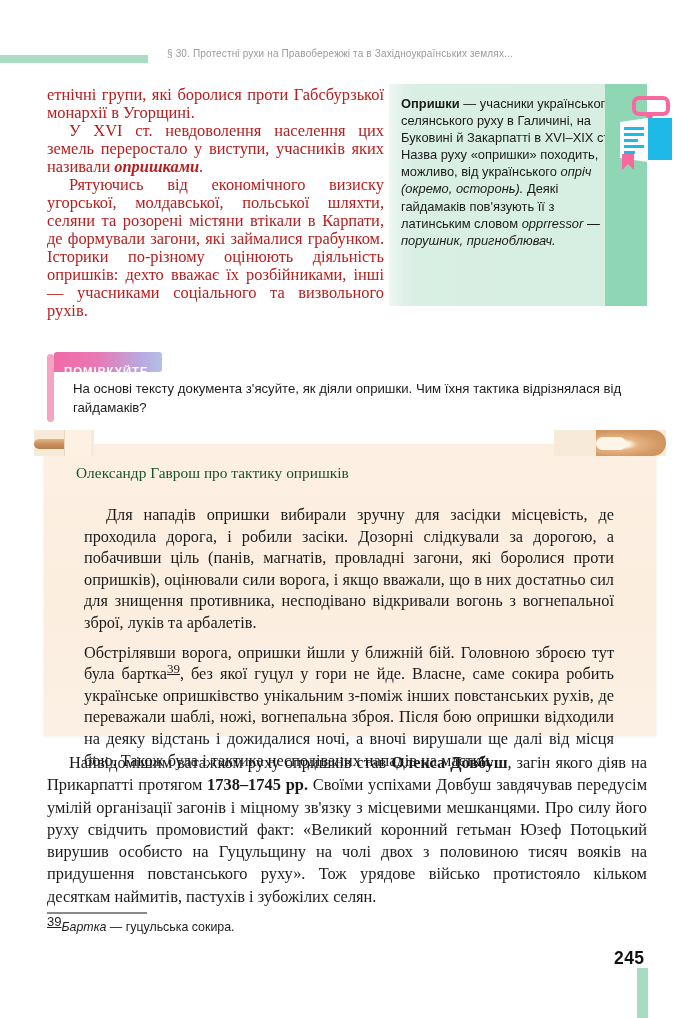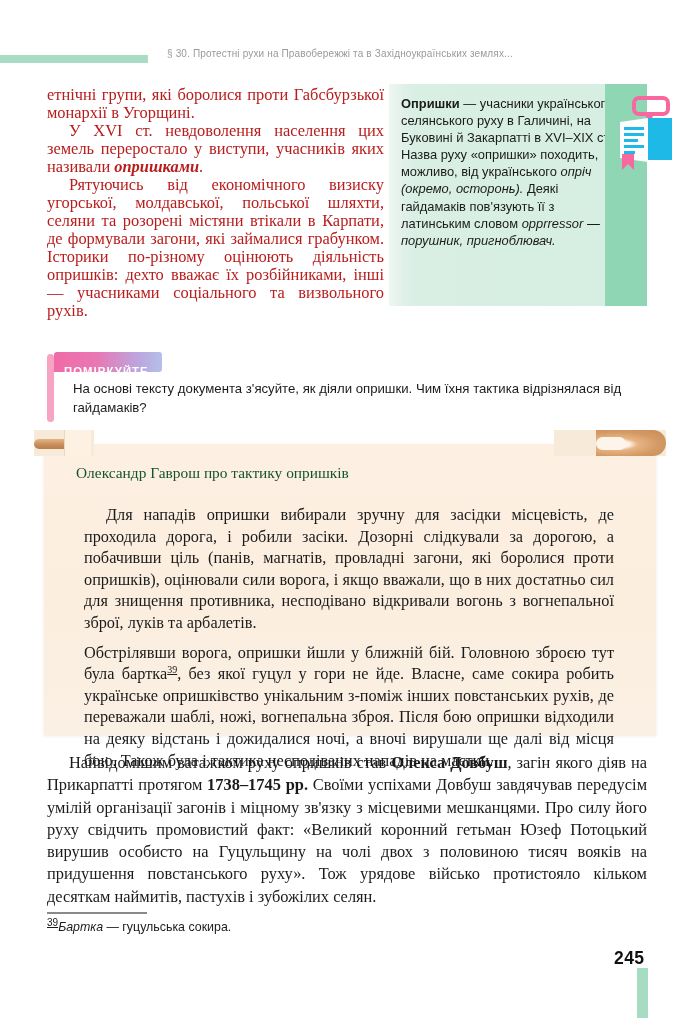--- a/index.html
+++ b/index.html
@@ -173,21 +173,21 @@
     position: absolute;
     left: 42px; top: 66px;
     width: 546px;
     font-size: 16.3px;
     line-height: 21.6px;
     color: #1b1b1b;
     text-align: justify;
   }
   .scroll-body p { margin: 8px; text-indent: 22px; }
   .scroll-body p.noind { text-indent: 0; }
-  sup { font-size: 10px; vertical-align: super; line-height: 0; text-decoration: underline; }
+  sup { font-size: 13px; vertical-align: super; line-height: 0; text-decoration: underline; }
 
   
   .col-bottom {
     position: absolute;
     left: 47px; top: 752px;
     width: 600px;
     font-size: 16.4px;
     line-height: 22.3px;
     color: #1b1b1b;
     text-align: justify;

